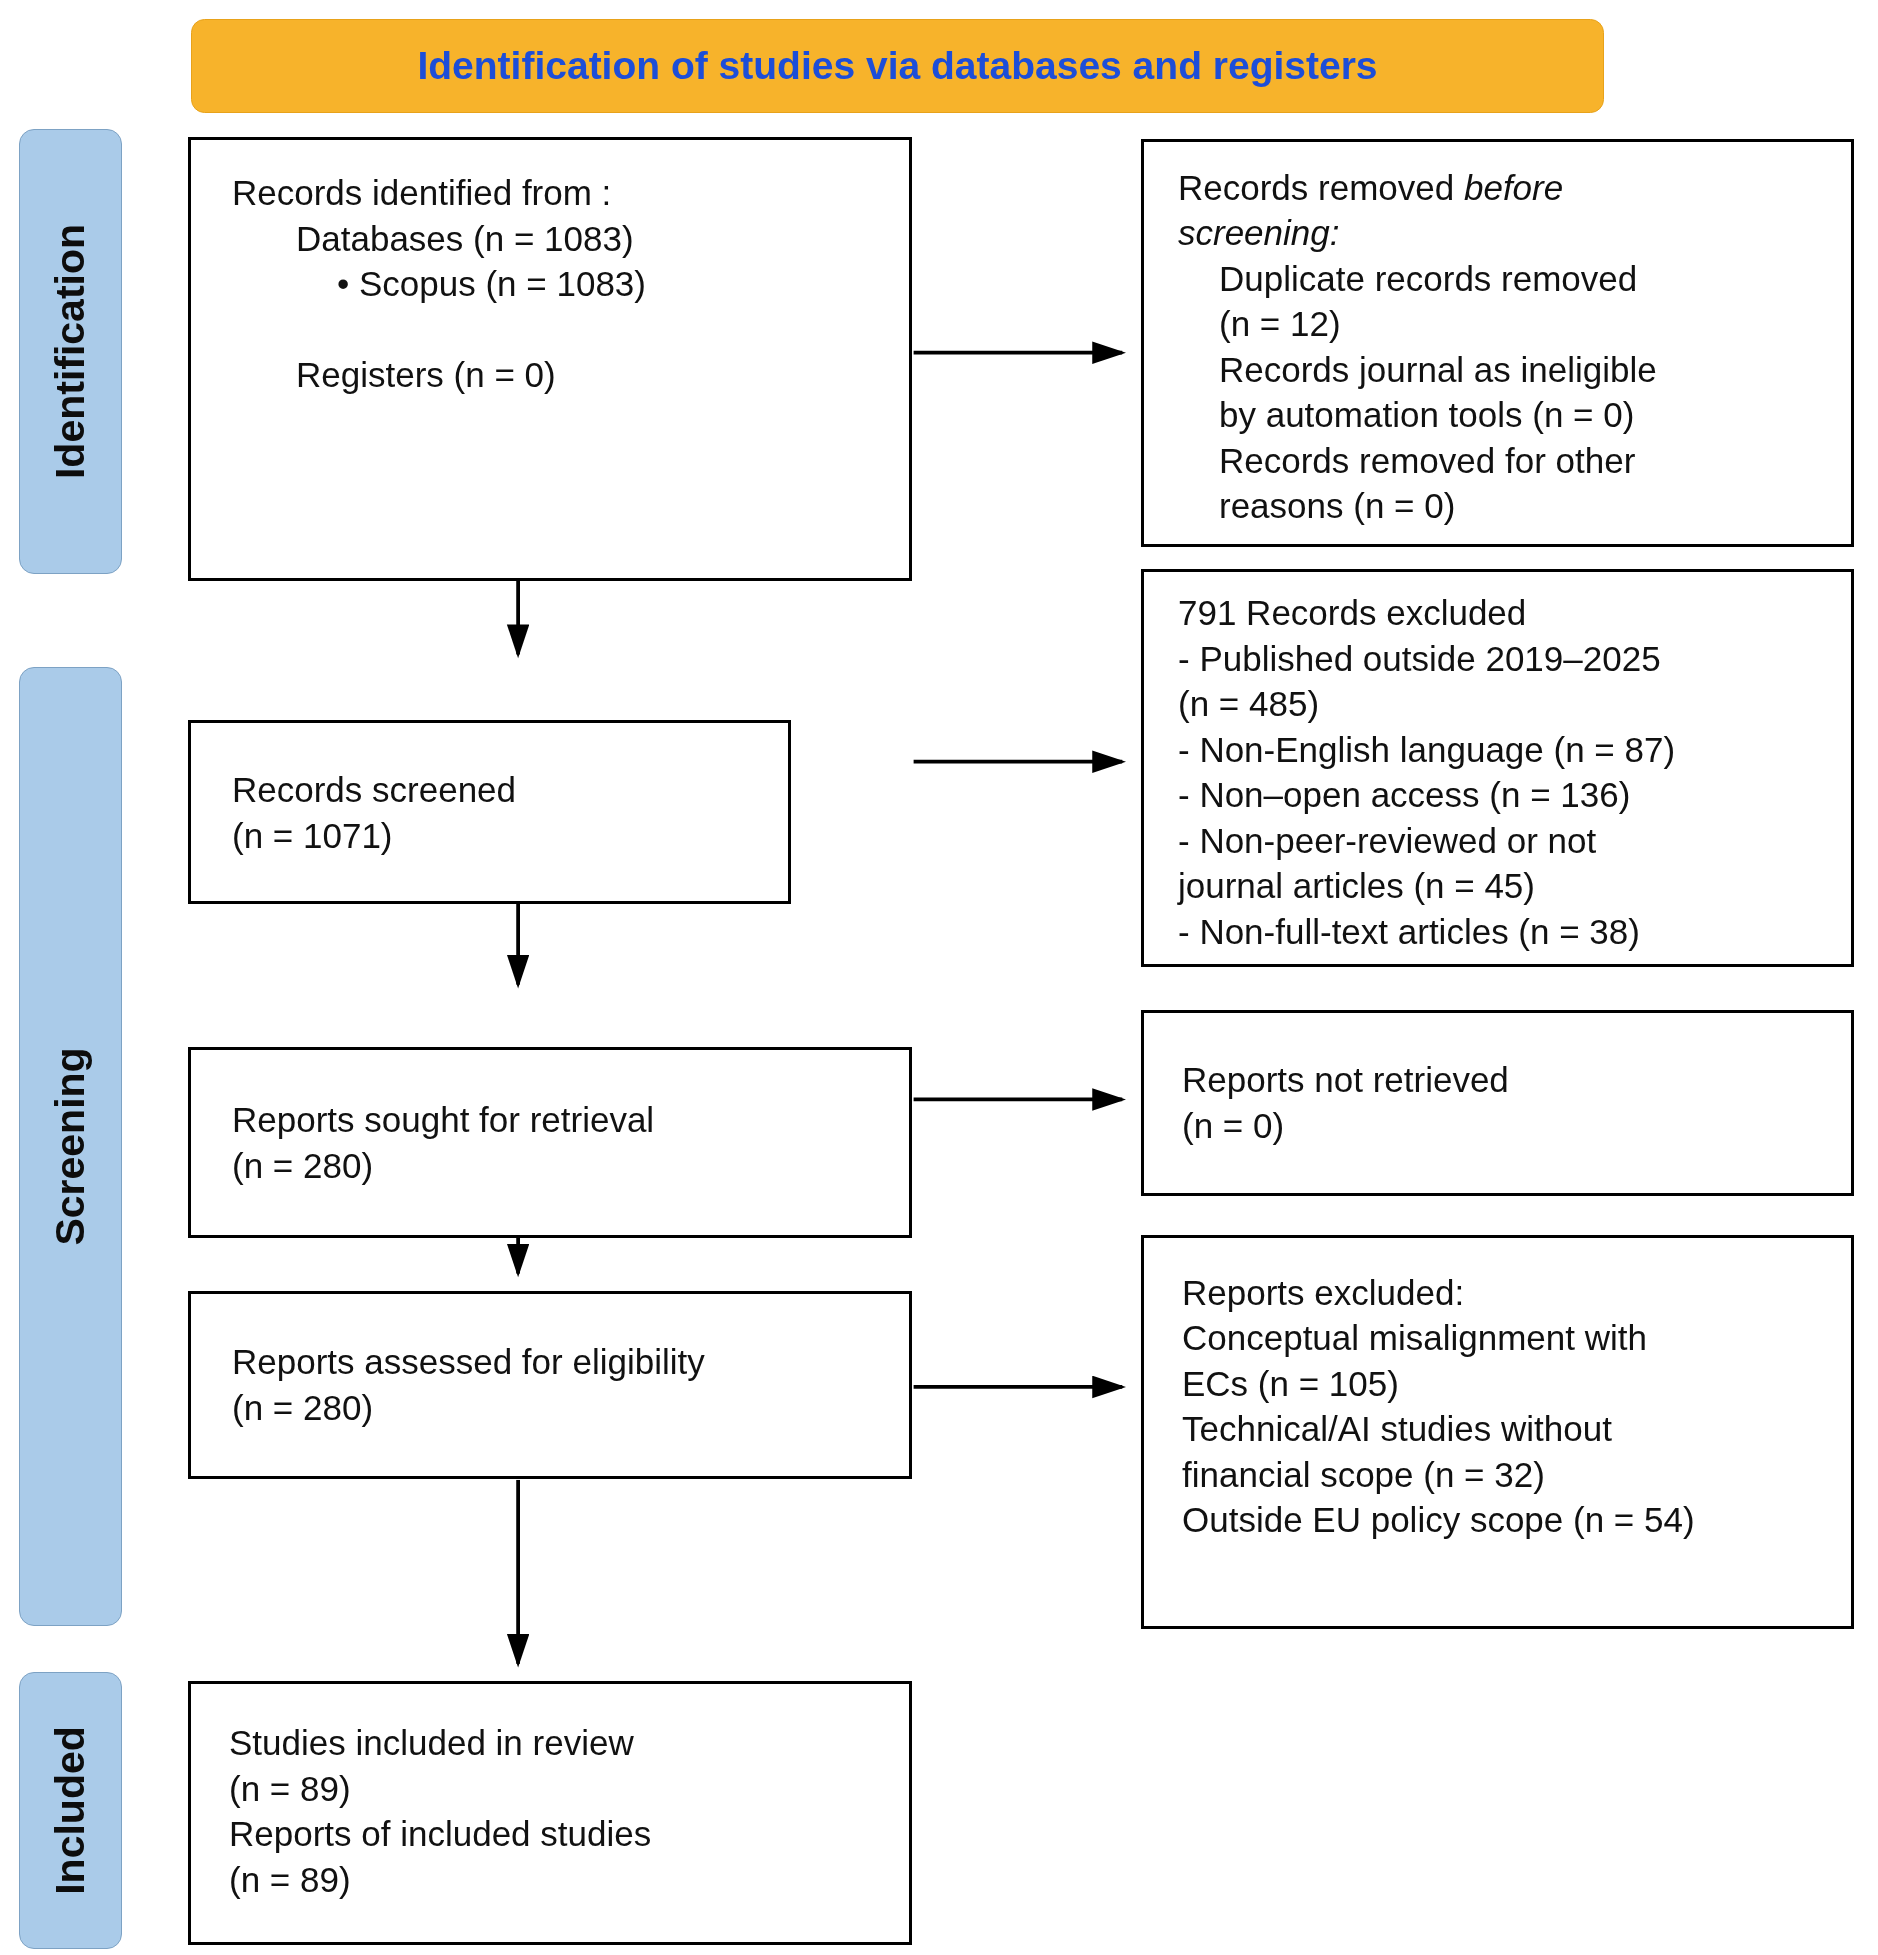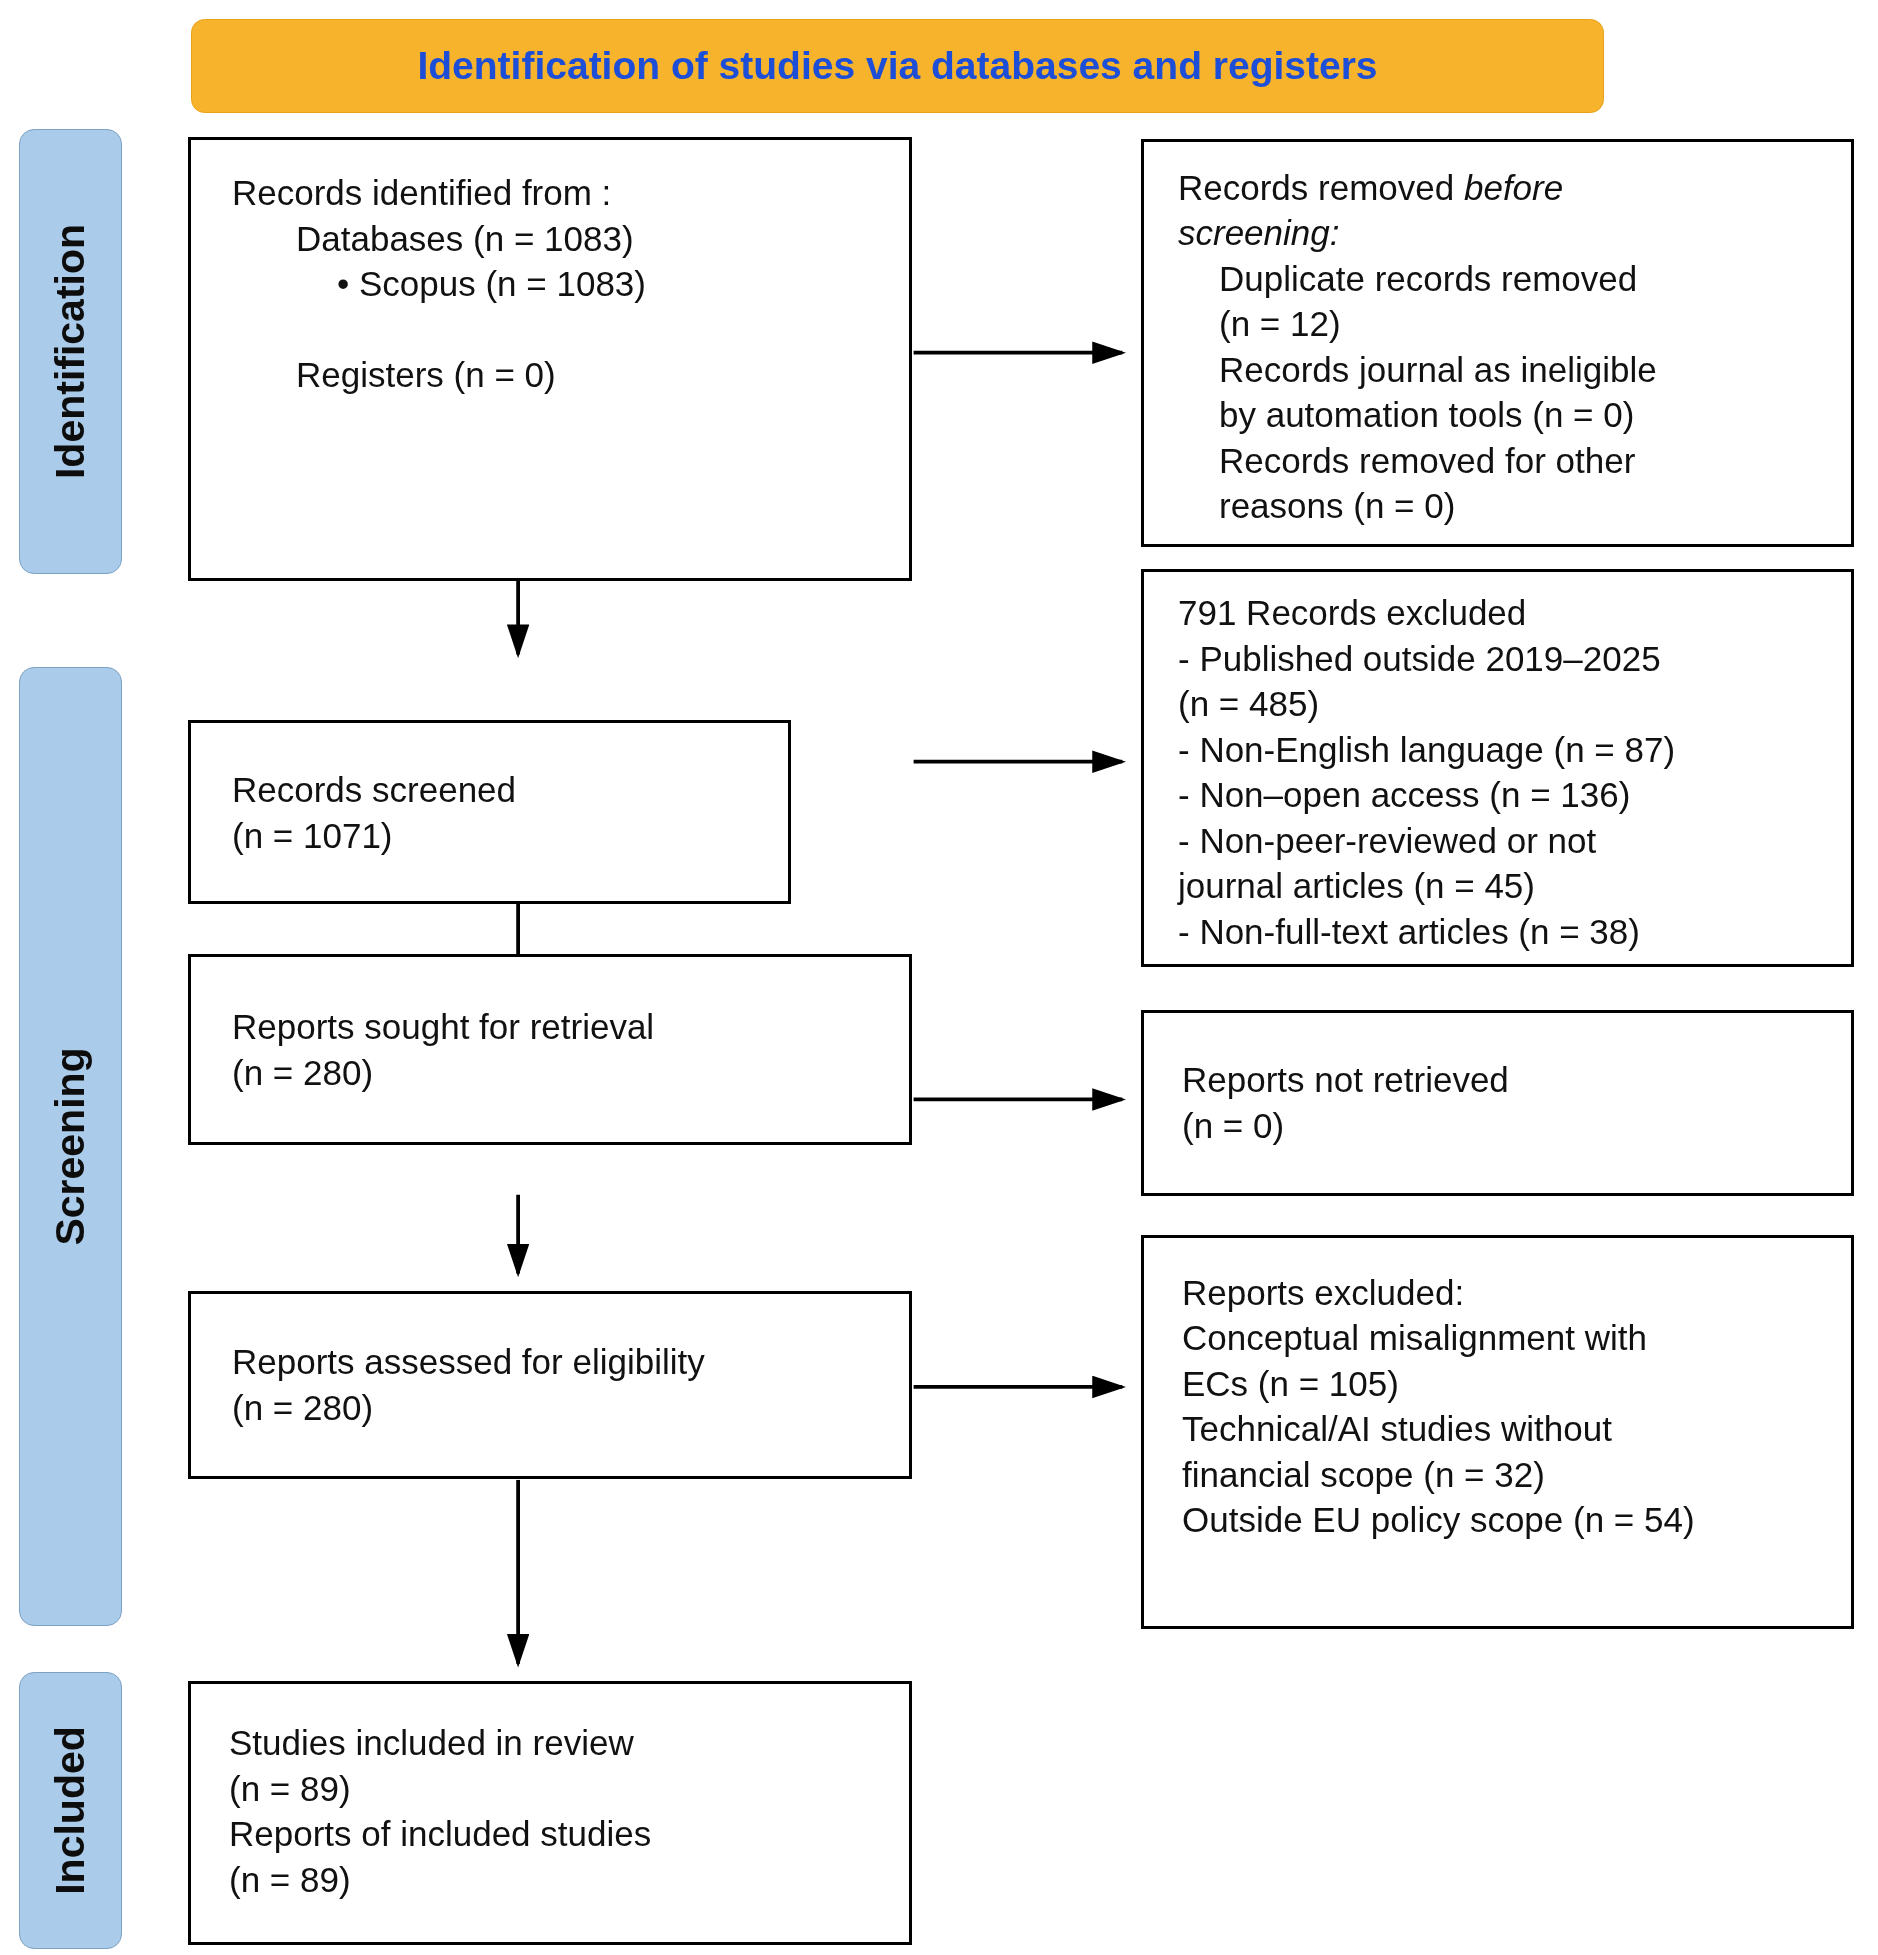--- a/index.html
+++ b/index.html
@@ -54,21 +54,21 @@
   .italic{font-style:italic;}
   .ind-1{margin-left:41px;}
   .ind-2{margin-left:64px;}
   .ind-3{margin-left:105px;}
   .gap-top{margin-top:45px;}
 
   #box-records-identified{left:188px;top:137px;width:724px;height:444px;padding:30px 22.5px 0 41px;}
   #box-records-removed{left:1141px;top:139px;width:713px;height:408px;padding:22.5px 15px 0 34px;}
   #box-records-screened{left:188px;top:672px;width:603px;height:184px;padding:44px 13px 0 41px;margin-top:48px;}
   #box-records-excluded{left:1141px;top:569px;width:713px;height:398px;padding:18px 15px 0 34px;}
-  #box-reports-sought{left:188px;top:954px;width:724px;height:191px;padding:47px 22.5px 0 41px;}
+  #box-reports-sought{left:188px;top:1047px;width:724px;height:191px;padding:47px 22.5px 0 41px;}
   #box-reports-not-retrieved{left:1141px;top:1010px;width:713px;height:186px;padding:44px 15px 0 38px;}
   #box-reports-assessed{left:188px;top:1291px;width:724px;height:188px;padding:45px 22.5px 0 41px;}
   #box-reports-excluded{left:1141px;top:1235px;width:713px;height:394px;padding:31.5px 15px 0 38px;}
   #box-studies-included{left:188px;top:1681px;width:724px;height:264px;padding:36px 22.5px 0 38px;}
 
   #stage-identification{top:129px;height:443px;}
   #stage-screening{top:667px;height:957px;}
   #stage-included{top:1672px;height:275px;}
 </style>
 </head>

